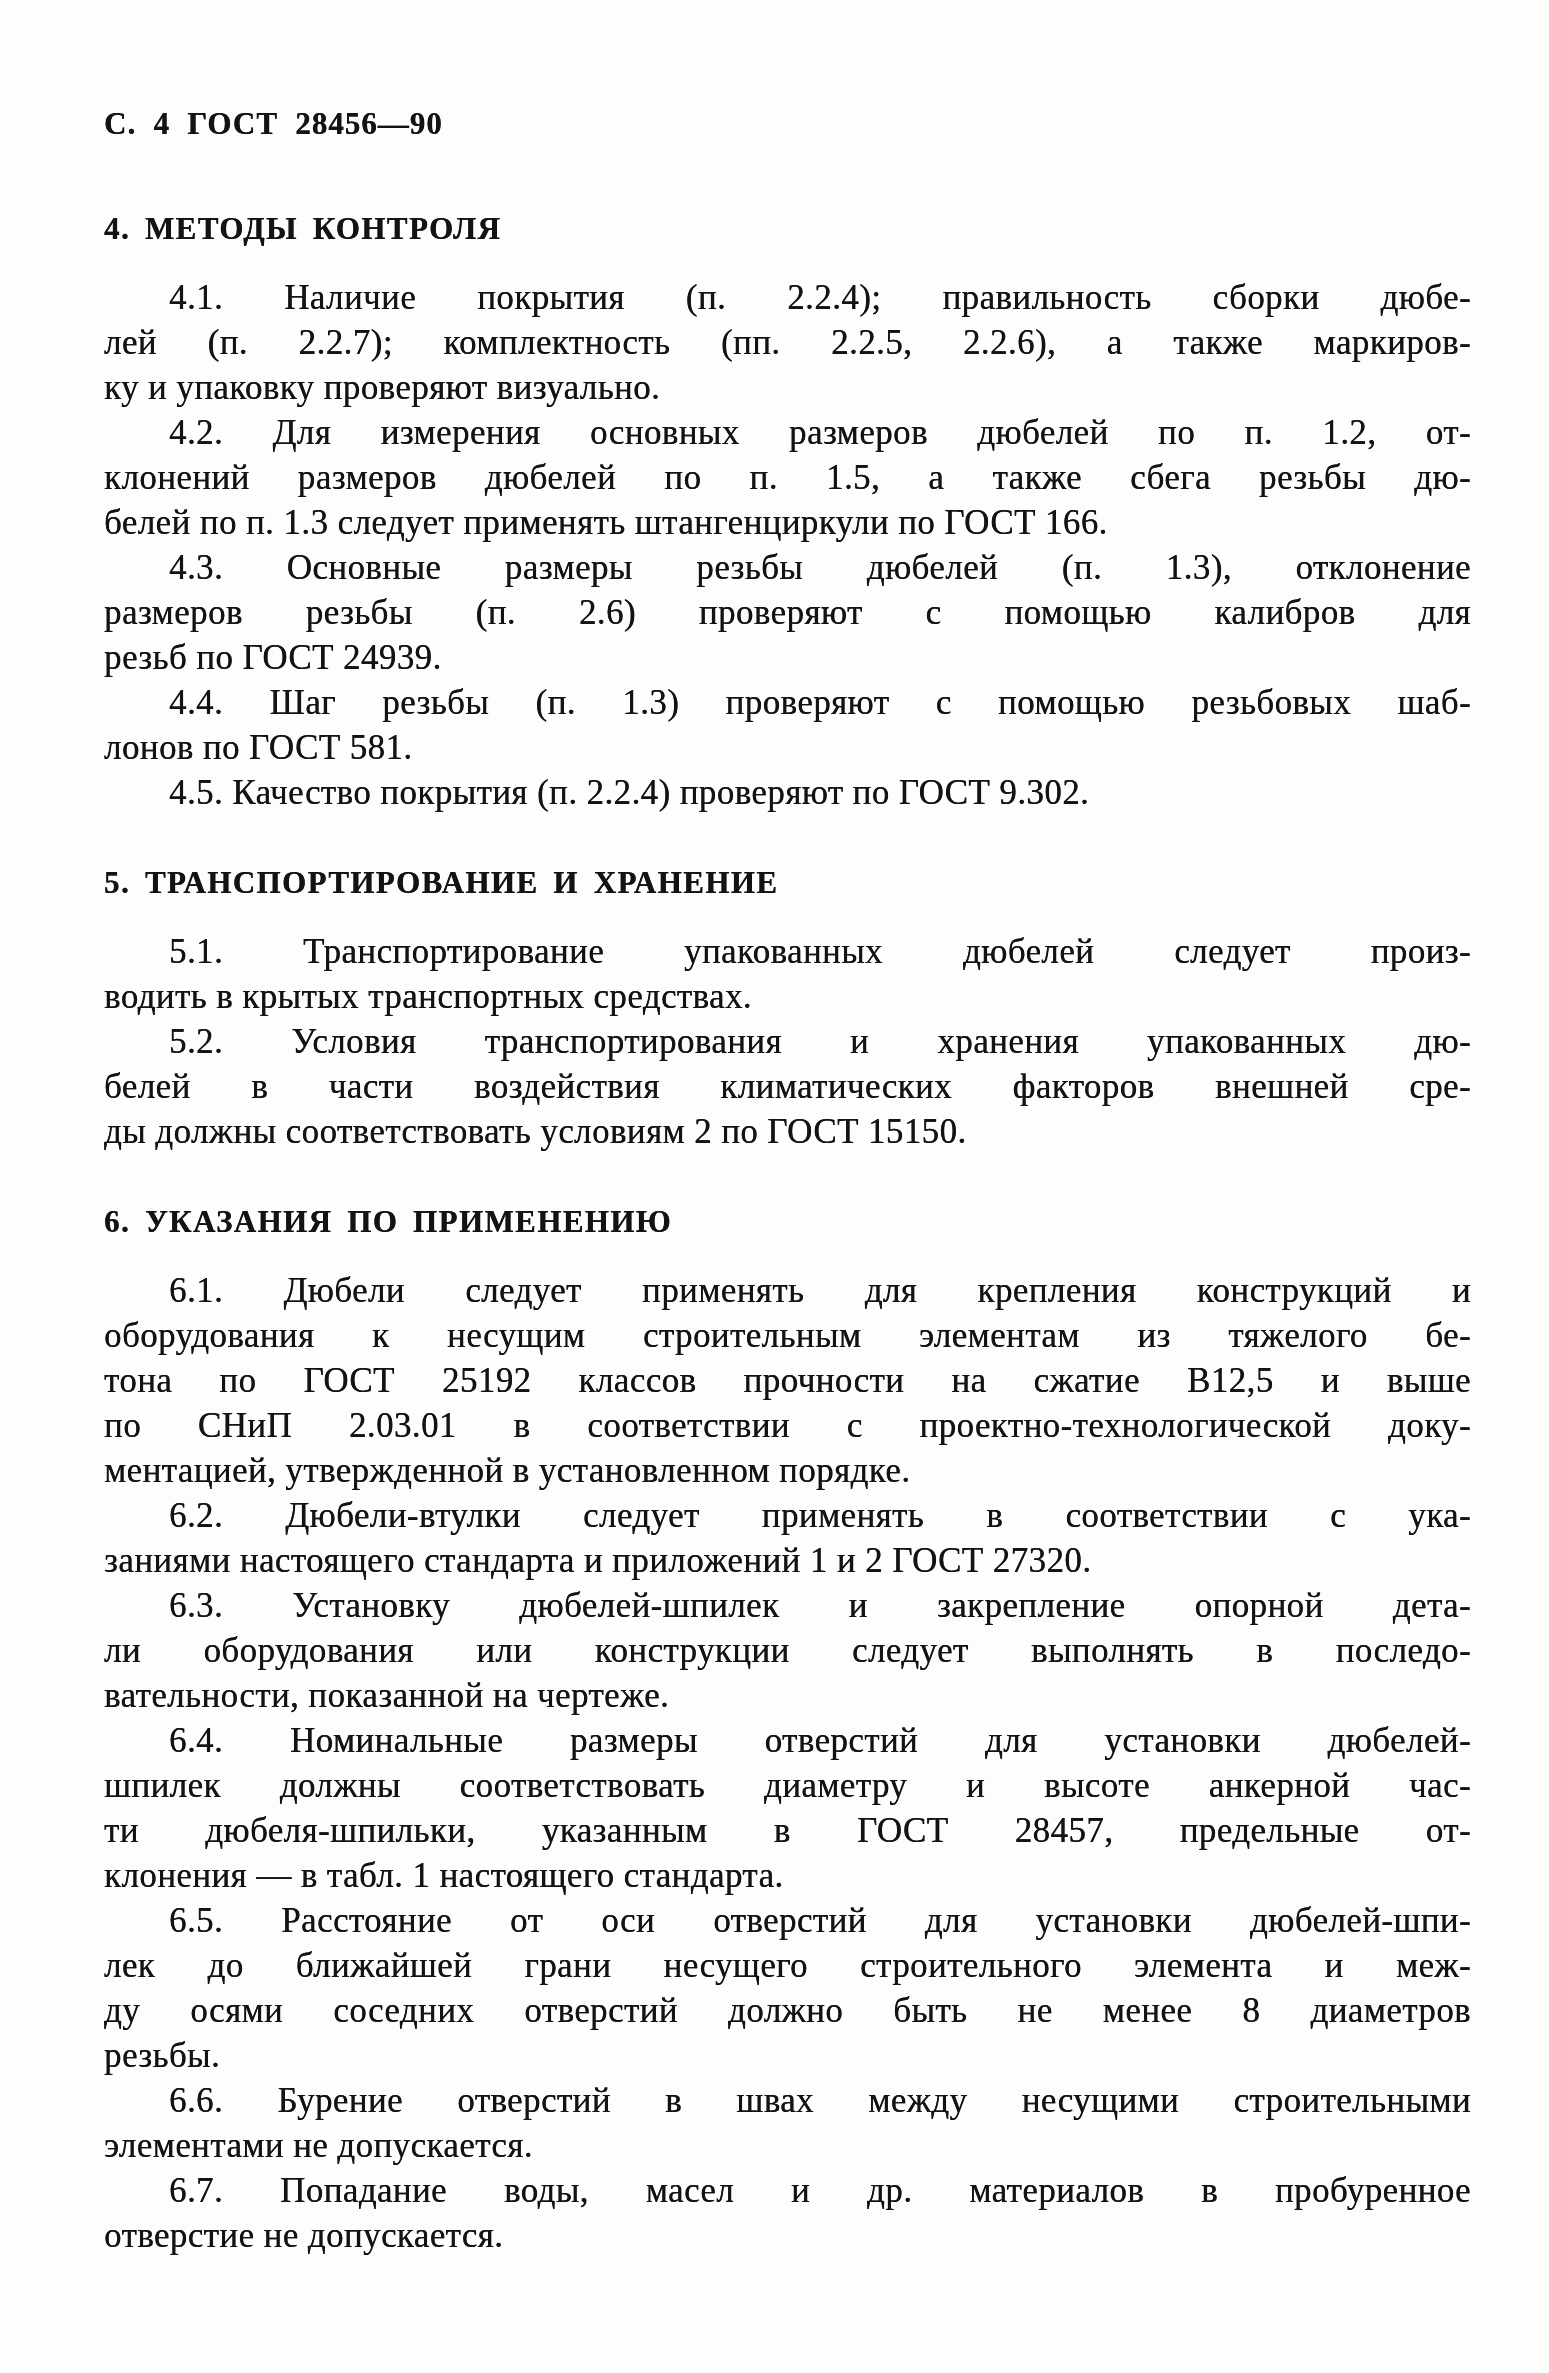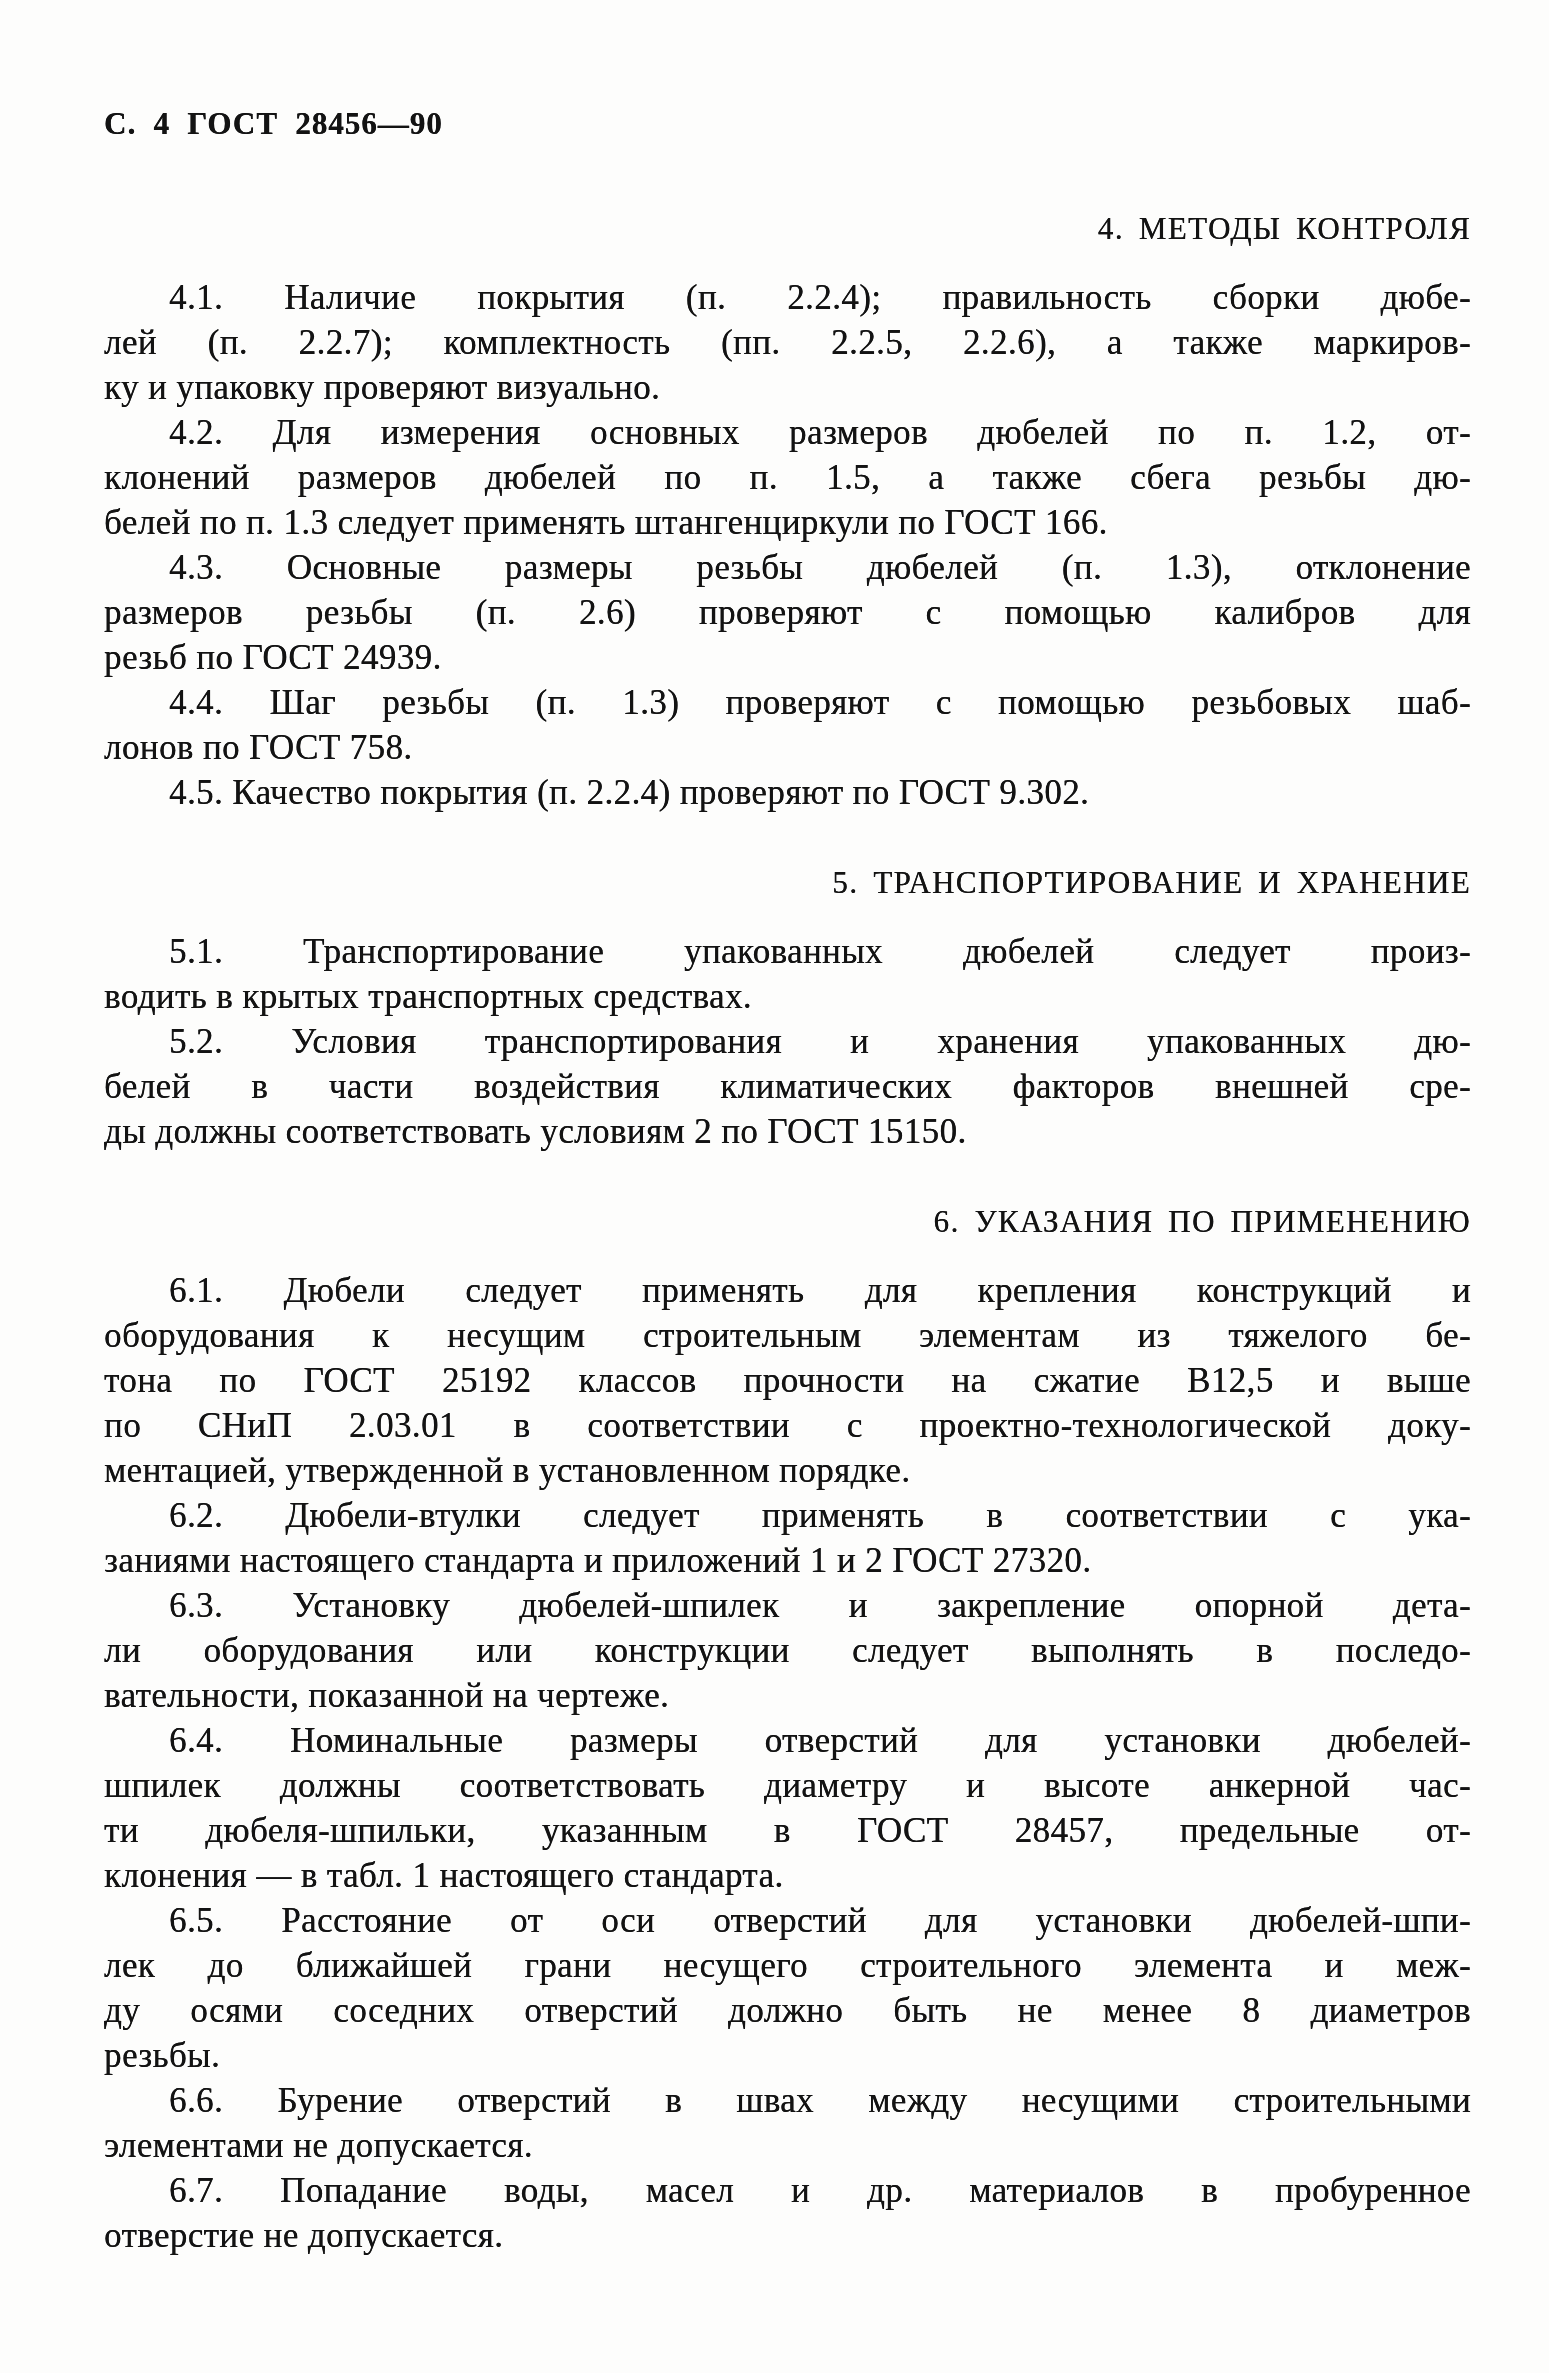--- a/index.html
+++ b/index.html
@@ -23,22 +23,22 @@
     font-size: 31px;
     font-weight: bold;
     letter-spacing: 1px;
     word-spacing: 8.6px;
     line-height: 38px;
     text-shadow: 0.3px 0 0 currentColor;
   }
   .sec-heading {
     margin: 49px 0 27px 0;
     font-size: 31px;
-    font-weight: normal;
-    text-align: right;
+    font-weight: bold;
+    text-align: left;
     letter-spacing: 1.4px;
     word-spacing: 5.7px;
     line-height: 38px;
     text-shadow: 0.3px 0 0 currentColor;
   }
   .sec-heading.first { margin-top: 67px; }
   .para { margin: 0; }
   .line {
     font-size: 35px;
     line-height: 45px;
@@ -71,21 +71,21 @@
         <div class="line">клонений размеров дюбелей по п. 1.5, а также сбега резьбы дю-</div>
         <div class="line last">белей по п. 1.3 следует применять штангенциркули по ГОСТ 166.</div>
       </div>
       <div class="para">
         <div class="line first">4.3. Основные размеры резьбы дюбелей (п. 1.3), отклонение</div>
         <div class="line">размеров резьбы (п. 2.6) проверяют с помощью калибров для</div>
         <div class="line last">резьб по ГОСТ 24939.</div>
       </div>
       <div class="para">
         <div class="line first">4.4. Шаг резьбы (п. 1.3) проверяют с помощью резьбовых шаб-</div>
-        <div class="line last">лонов по ГОСТ 758.</div>
+        <div class="line last">лонов по ГОСТ 581.</div>
       </div>
       <div class="para">
         <div class="line first last">4.5. Качество покрытия (п. 2.2.4) проверяют по ГОСТ 9.302.</div>
       </div>
     </section>
 
     <section>
       <h2 class="sec-heading">5. ТРАНСПОРТИРОВАНИЕ И ХРАНЕНИЕ</h2>
       <div class="para">
         <div class="line first">5.1. Транспортирование упакованных дюбелей следует произ-</div>

